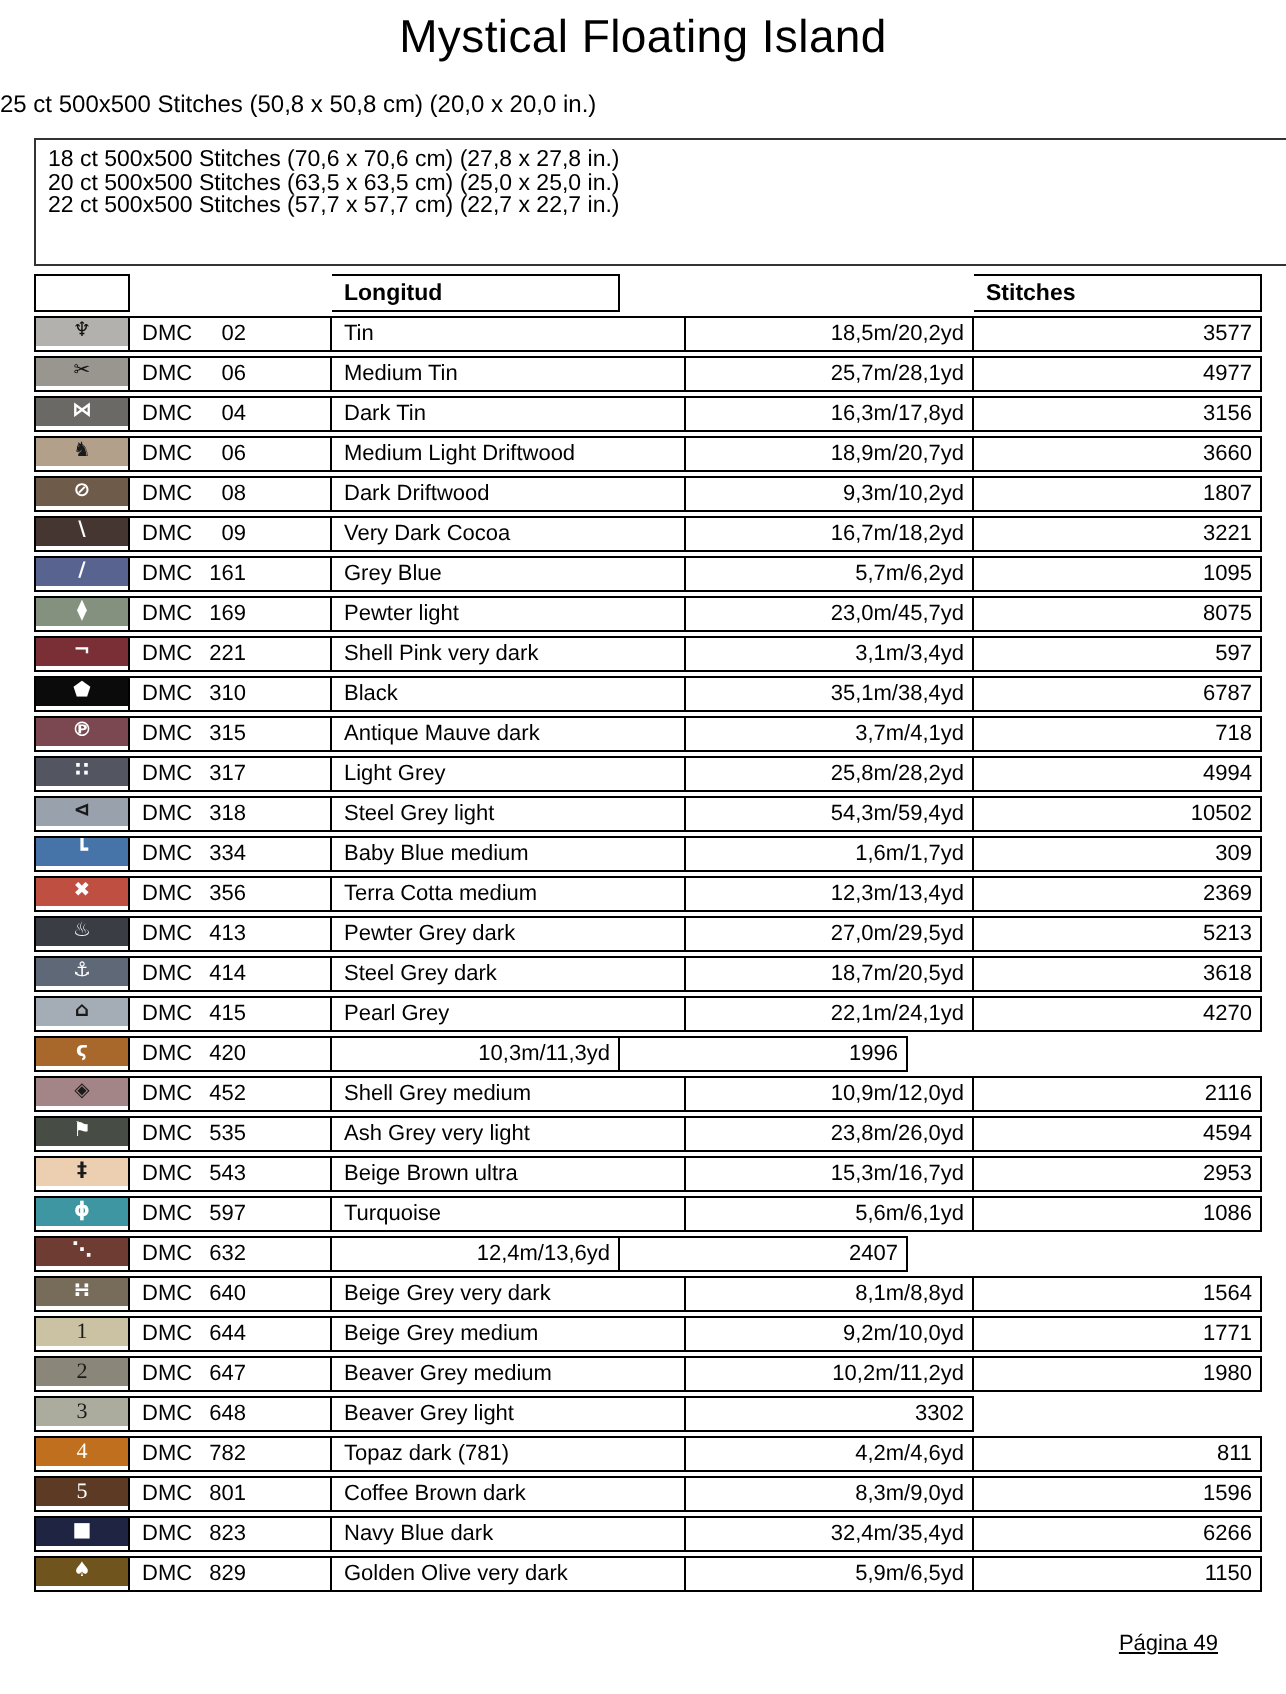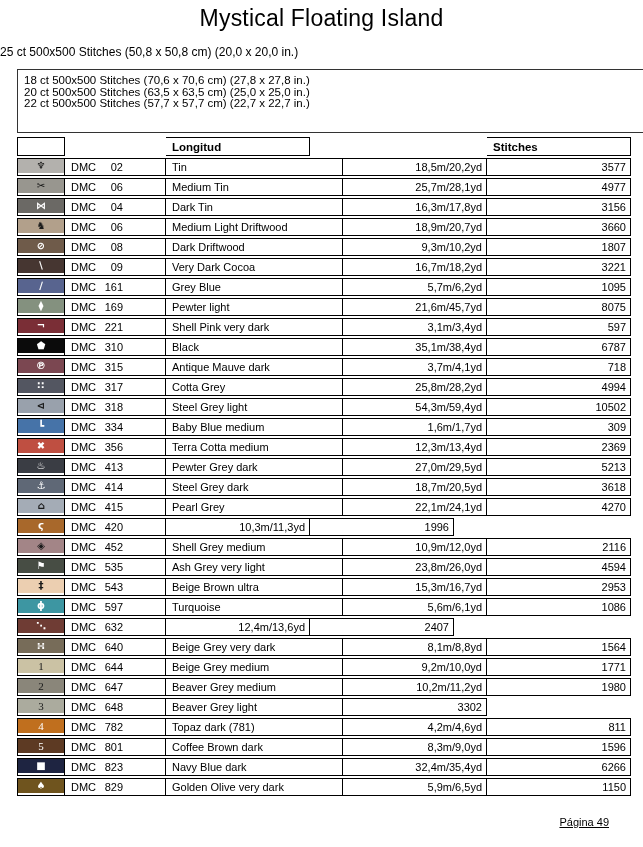--- a/index.html
+++ b/index.html
@@ -211,21 +211,21 @@
       </div>
     </div>
     <div class="cell c-num">
       <span class="brand">DMC</span>
       <span class="code">169</span>
     </div>
     <div class="cell c-name">
       <span>Pewter light</span>
     </div>
     <div class="cell c-long">
-      <span>21,6m/45,7yd</span>
+      <span>23,0m/45,7yd</span>
     </div>
     <div class="cell c-st">
       <span>8075</span>
     </div>
   </div>
 
   <div class="row">
     <div class="cell first c-sw swcell">
       <div class="sw" style="background: rgb(122, 46, 54);">
         <span class="sym" style="color: rgb(255, 255, 255);">¬</span>
@@ -292,21 +292,21 @@
     <div class="cell first c-sw swcell">
       <div class="sw" style="background: rgb(83, 86, 97);">
         <span class="sym" style="color: rgb(255, 255, 255);">∷</span>
       </div>
     </div>
     <div class="cell c-num">
       <span class="brand">DMC</span>
       <span class="code">317</span>
     </div>
     <div class="cell c-name">
-      <span>Cotta Grey</span>
+      <span>Light Grey</span>
     </div>
     <div class="cell c-long">
       <span>25,8m/28,2yd</span>
     </div>
     <div class="cell c-st">
       <span>4994</span>
     </div>
   </div>
 
   <div class="row">

